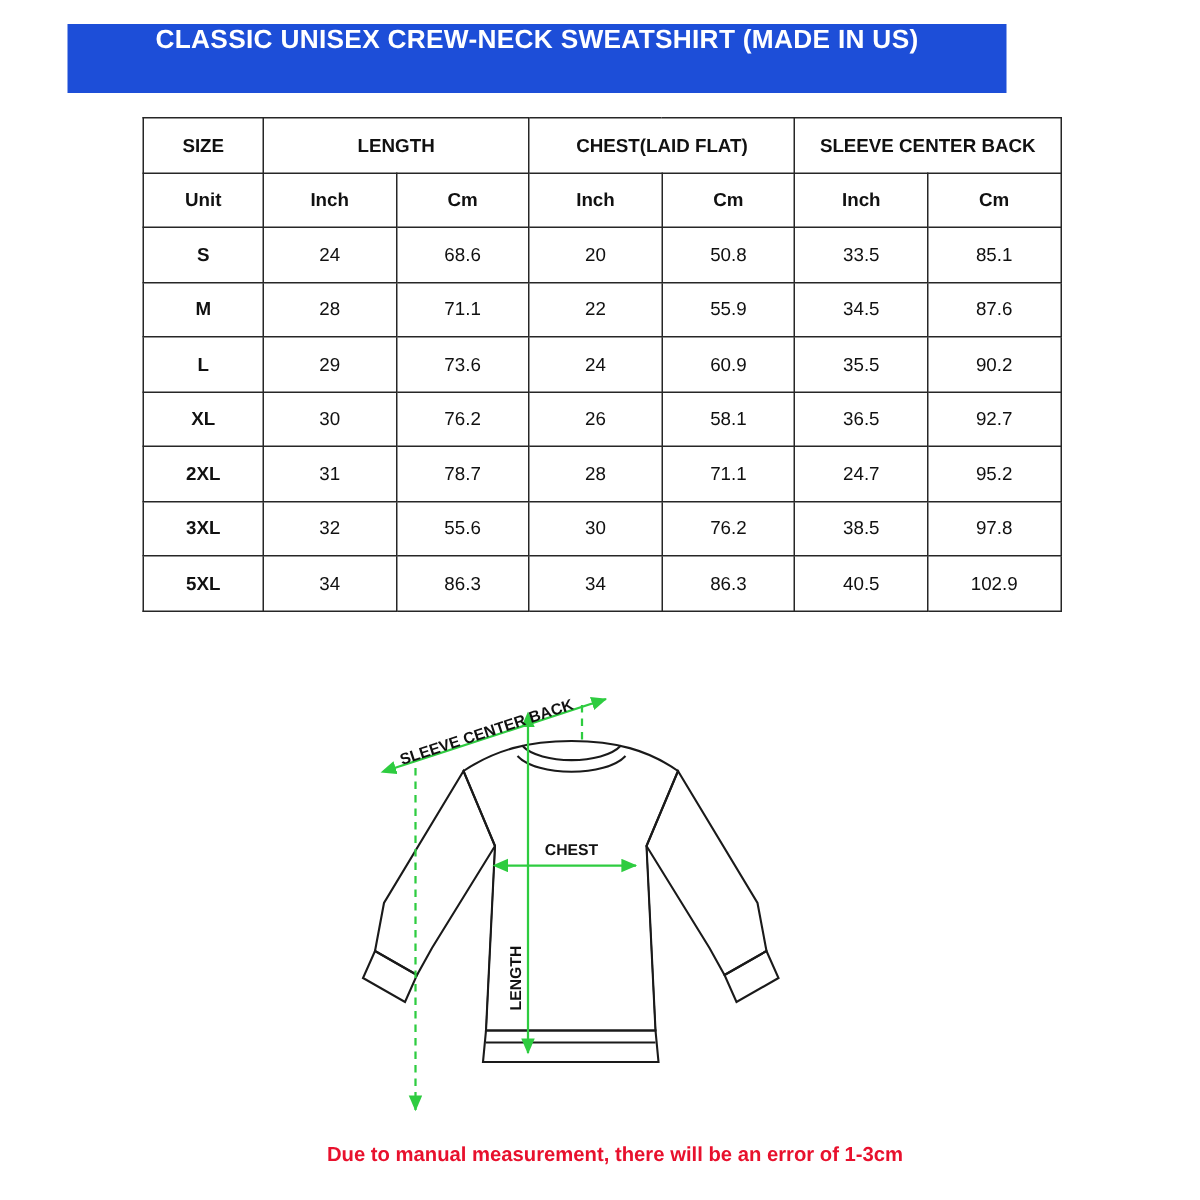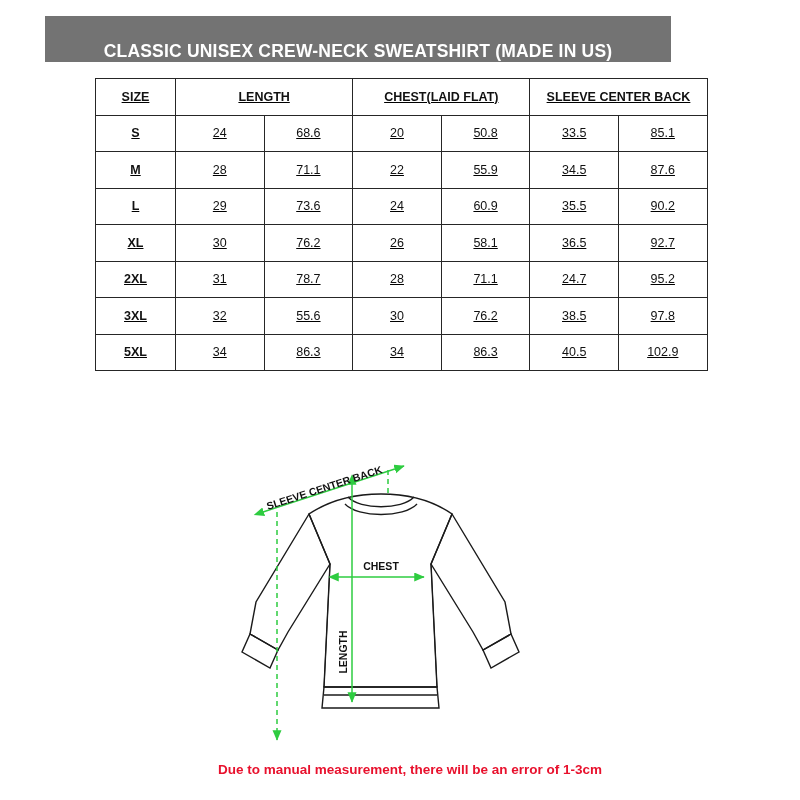--- a/index.html
+++ b/index.html
@@ -13,44 +13,43 @@
     width: 800px; height: 800px;
     position: relative;
     background: #ffffff;
     overflow: hidden;
   }
   
   .header {
     position: absolute;
     left: 45px; top: 16px;
     width: 626px; height: 46px;
-    background: #737373;
+    background: #1d4ed8;
     display: flex;
-    align-items: flex-end;
+    align-items: flex-start;
     justify-content: center;
   }
   .header-title {
     color: #ffffff;
     font-size: 17.5px;
     font-weight: bold;
     letter-spacing: 0.2px;
     text-align: center;
     white-space: nowrap;
   }
   
   .table-wrap {
     position: absolute;
     left: 95px; top: 78px;
     width: 612px;
   }
   table.size-table {
     border-collapse: collapse;
     width: 612px;
     table-layout: fixed;
-    text-decoration: underline;
   }
   table.size-table td, table.size-table th {
     border: 1px solid #262626;
     text-align: center;
     vertical-align: middle;
     font-size: 12.5px;
     color: #111111;
     height: 36.5px;
     padding: 0;
     font-weight: normal;
@@ -103,20 +102,29 @@
           <col class="c-d">
           <col class="c-d">
       </colgroup>
       <thead>
         <tr>
           <th colspan="1">SIZE</th>
           <th colspan="2">LENGTH</th>
           <th colspan="2">CHEST(LAID FLAT)</th>
           <th colspan="2">SLEEVE CENTER BACK</th>
         </tr>
+        <tr class="unit-row">
+          <td>Unit</td>
+          <td>Inch</td>
+          <td>Cm</td>
+          <td>Inch</td>
+          <td>Cm</td>
+          <td>Inch</td>
+          <td>Cm</td>
+        </tr>
       </thead>
       <tbody>
         <tr>
           <td class="size-col">S</td>
           <td>24</td>
           <td>68.6</td>
           <td>20</td>
           <td>50.8</td>
           <td>33.5</td>
           <td>85.1</td>

